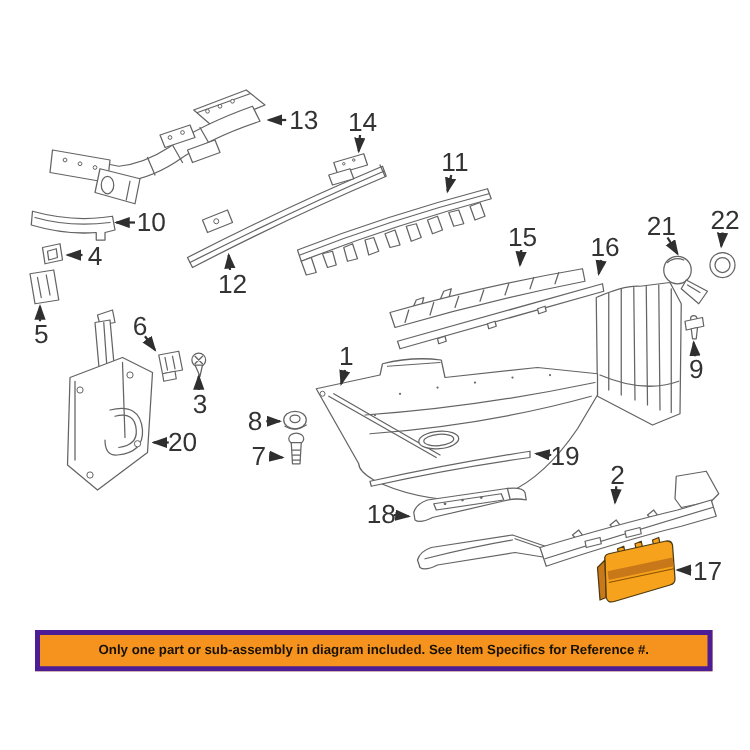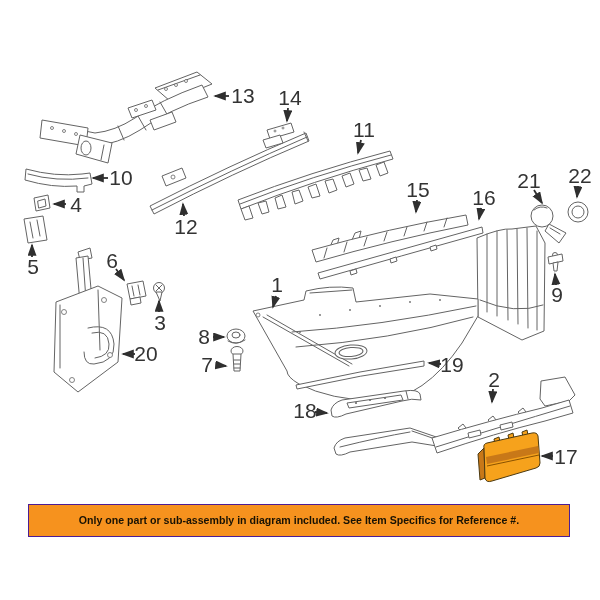--- a/index.html
+++ b/index.html
@@ -7,21 +7,21 @@
   .stage{position:relative;width:600px;height:600px;background:#ffffff;overflow:hidden;}
   svg.diagram{position:absolute;left:0;top:0;}
   .ln{stroke:#646464;fill:none;stroke-width:1;stroke-linejoin:round;stroke-linecap:round;}
   .pc{stroke:#646464;fill:#ffffff;stroke-width:1;stroke-linejoin:round;}
   .dot{fill:#6a6a6a;stroke:none;}
   .hole{stroke:#646464;fill:#fff;stroke-width:0.8;}
   .callout{font-family:"Liberation Sans",sans-serif;font-size:21px;fill:#333;text-anchor:middle;}
   .arrow{stroke:#2f2f2f;stroke-width:1.8;fill:none;}
   .hl{stroke:#4c3a12;stroke-width:1;stroke-linejoin:round;}
   .banner{position:absolute;left:28px;top:504px;width:542px;height:33px;box-sizing:border-box;
-          background:#F6921E;border:1px solid #4c1d95;display:flex;flex-direction:column;
+          background:#F6921E;border:4px solid #4c1d95;display:flex;flex-direction:column;
           justify-content:center;align-items:center;}
   .banner div{font-size:10.6px;font-weight:bold;color:#181204;line-height:13px;white-space:nowrap;}
 </style>
 </head>
 <body>
 
 <div class="stage">
 <svg class="diagram" width="600" height="600" viewBox="0 0 600 600">
   <defs>
     <marker id="ah" markerWidth="7" markerHeight="6" refX="6" refY="2.5" orient="auto">

